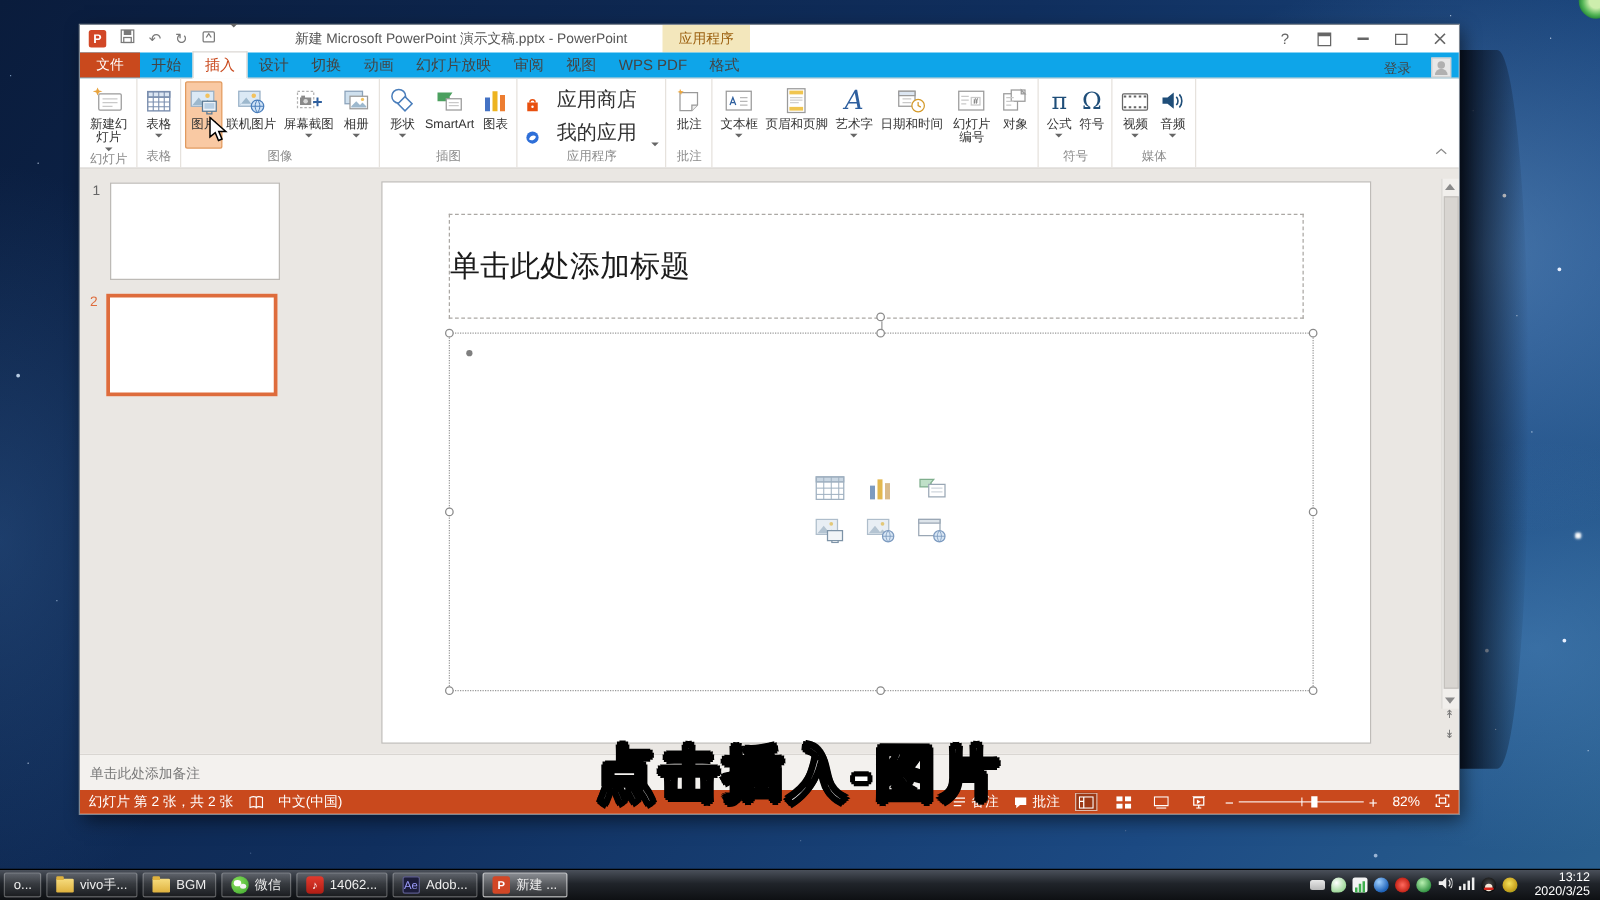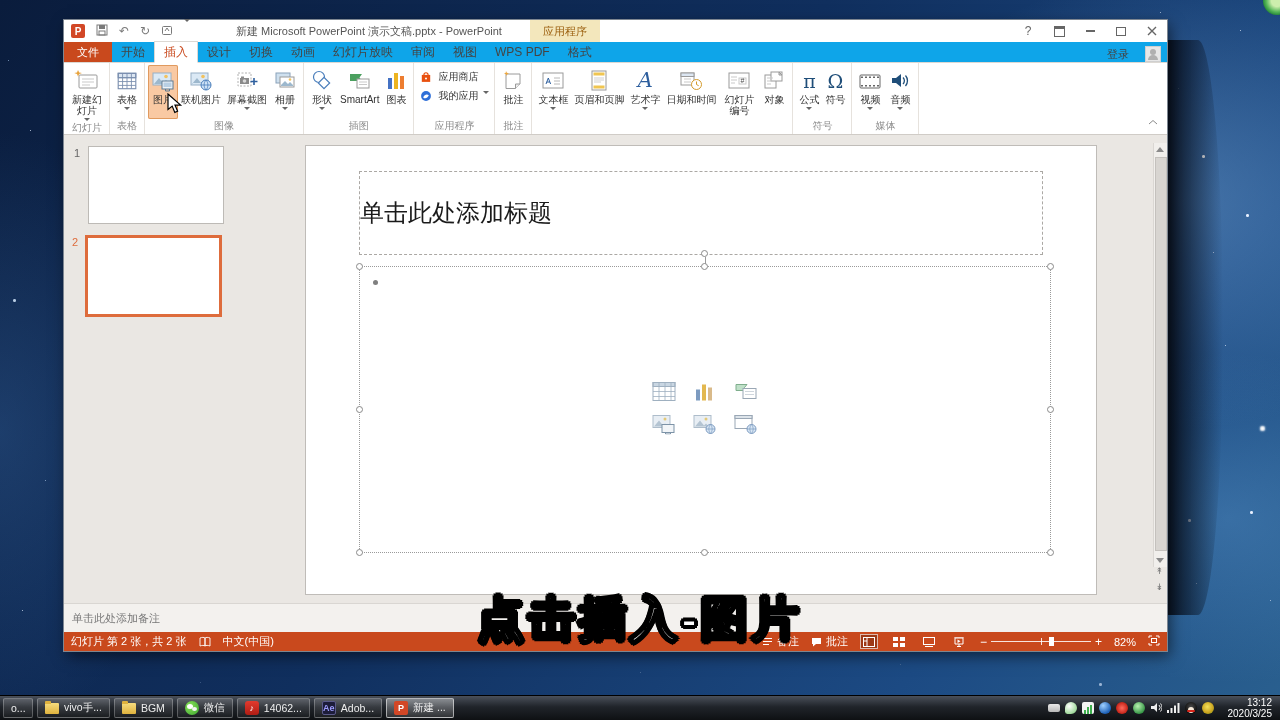--- a/index.html
+++ b/index.html
@@ -56,21 +56,21 @@
   .rgroup{display:flex;flex-direction:column;border-right:1px solid #E6E2DD;padding:2px 3px 0}
   .rbtns{flex:1;display:flex;align-items:stretch}
   .rlabel{height:15px;font-size:10px;color:#8b8b8b;text-align:center;line-height:14px;white-space:nowrap}
   .bigbtn{display:flex;flex-direction:column;align-items:center;justify-content:flex-start;
     padding:2px 3px 0;font-size:10px;color:#333;text-align:center;line-height:11px;border-radius:2px;white-space:nowrap}
   .bigbtn .ric{height:27px;display:flex;align-items:center;justify-content:center}
   .bigbtn.hl{background:#F9C9A3;box-shadow:inset 0 0 0 1px #E09A5F}
   .wrap2{white-space:normal;width:32px}
   .dd{width:0;height:0;border-left:3px solid transparent;border-right:3px solid transparent;border-top:3px solid #666;margin-top:2px}
   .stackg{display:flex;flex-direction:column;gap:5px;padding:5px 2px 0}
-  .smallbtn{display:flex;align-items:flex-start;gap:5px;font-size:10px;color:#333;white-space:nowrap}
+  .smallbtn{display:flex;align-items:flex-end;gap:12px;font-size:16px;color:#333;white-space:nowrap}
   .pi{font-family:"DejaVu Serif","Liberation Serif",serif;font-size:19px;color:#1F4E79;line-height:20px}
   .collapse{position:absolute;right:9px;bottom:5px}
   
   .contentArea{flex:1;display:flex;background:#EAE7E3;position:relative;min-height:0}
   .panel{width:185px;position:relative;flex:none}
   .thumb{position:absolute;background:#fff;border:1px solid #BDBAB6}
   .thumb.sel{border:3px solid #DE6C3C}
   .tnum{position:absolute;font-size:11px;color:#666}
   .tnum.sel{color:#DE6C3C}
   .editor{flex:1;position:relative;min-width:0}
@@ -113,21 +113,21 @@
     color:#eee;font-size:10.5px;min-width:52px;box-sizing:border-box;white-space:nowrap;overflow:hidden}
   .tbi.frag{min-width:28px;max-width:30px}
   .tbi.active{background:linear-gradient(rgba(255,255,255,.38),rgba(255,255,255,.13));border-color:rgba(255,255,255,.55)}
   .tico{width:14px;height:14px;flex:none;display:flex;align-items:center;justify-content:center;border-radius:2px;font-size:9px}
   .folder{position:relative;width:14px;height:11px;background:linear-gradient(#f6dc7e,#dfb23e);border-radius:1px}
   .folder:before{content:"";position:absolute;left:0;top:-2px;width:6px;height:3px;background:#dfb23e;border-radius:1px 1px 0 0}
   .wechat{background:radial-gradient(circle at 35% 35%,#8ae05a,#3aa62e);border-radius:50%;position:relative}
   .wechat:before{content:"";position:absolute;left:2px;top:3px;width:6px;height:5px;background:#fff;border-radius:50%}
   .wechat:after{content:"";position:absolute;left:7px;top:6px;width:5px;height:4px;background:#f2f2f2;border-radius:50%}
   .netease{background:linear-gradient(#e23a2e,#b01d14);color:#fff;border-radius:3px}
-  .ae{background:#1c1c3a;color:#9f9fff;font-weight:bold;border:1px solid #5a5a8a;width:12px;height:12px}
+  .ae{background:#1c1c3a;color:#9f9fff;font-weight:normal;border:1px solid #5a5a8a;width:12px;height:12px}
   .pptsq{background:#D24726;color:#fff;font-weight:bold}
   .tray{margin-left:auto;display:flex;align-items:center;gap:5px;padding-right:3px}
   .tri{width:12px;height:12px;border-radius:2px;flex:none}
   .clock{text-align:right;font-size:10px;line-height:11px;color:#fff;padding:0 5px 0 7px;white-space:nowrap}
   
   .caption{position:absolute;left:50%;top:588px;transform:translateX(-50%);z-index:30;
     font-size:47px;font-weight:bold;letter-spacing:4px;color:#fff;white-space:nowrap;
     -webkit-text-stroke:2px #000;
     text-shadow:-2px -2px 0 #000,2px -2px 0 #000,-2px 2px 0 #000,2px 2px 0 #000,0 3px 0 #000,0 -3px 0 #000,3px 0 0 #000,-3px 0 0 #000}
   .cursor{position:absolute;left:167px;top:93px;z-index:60}

